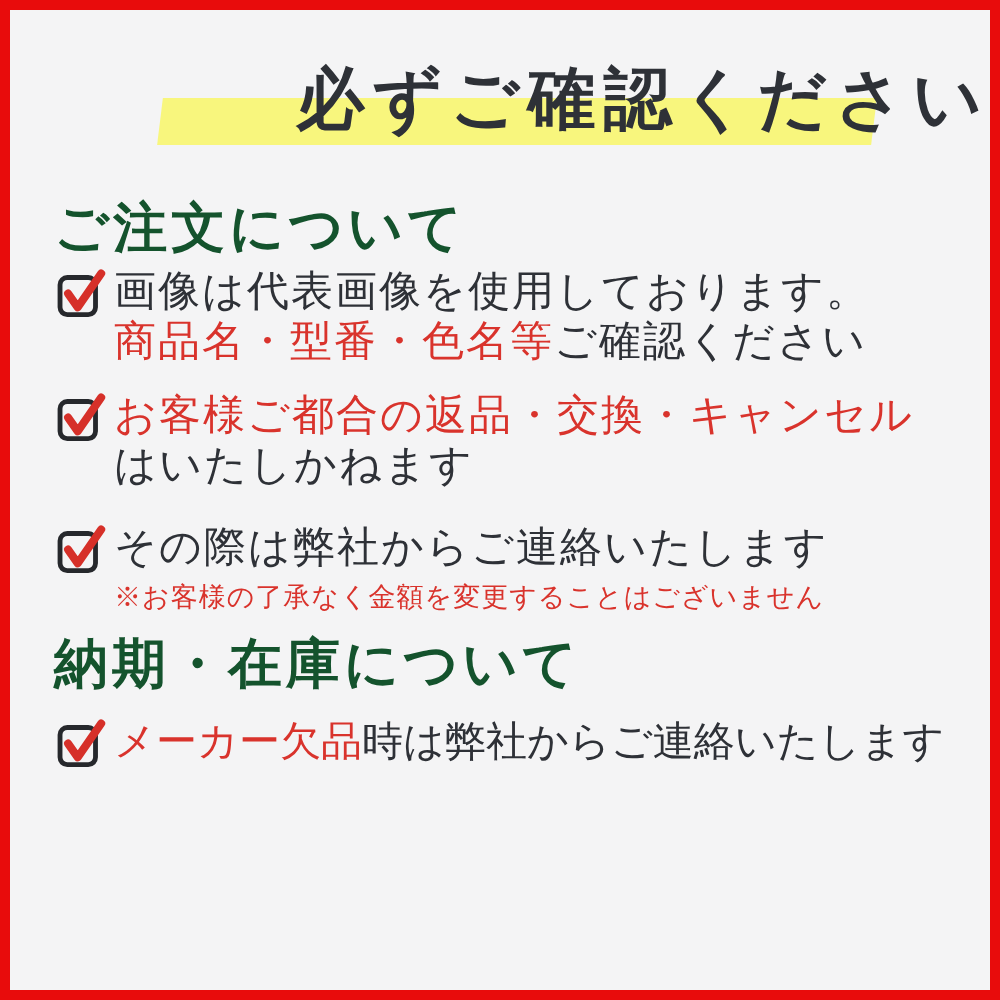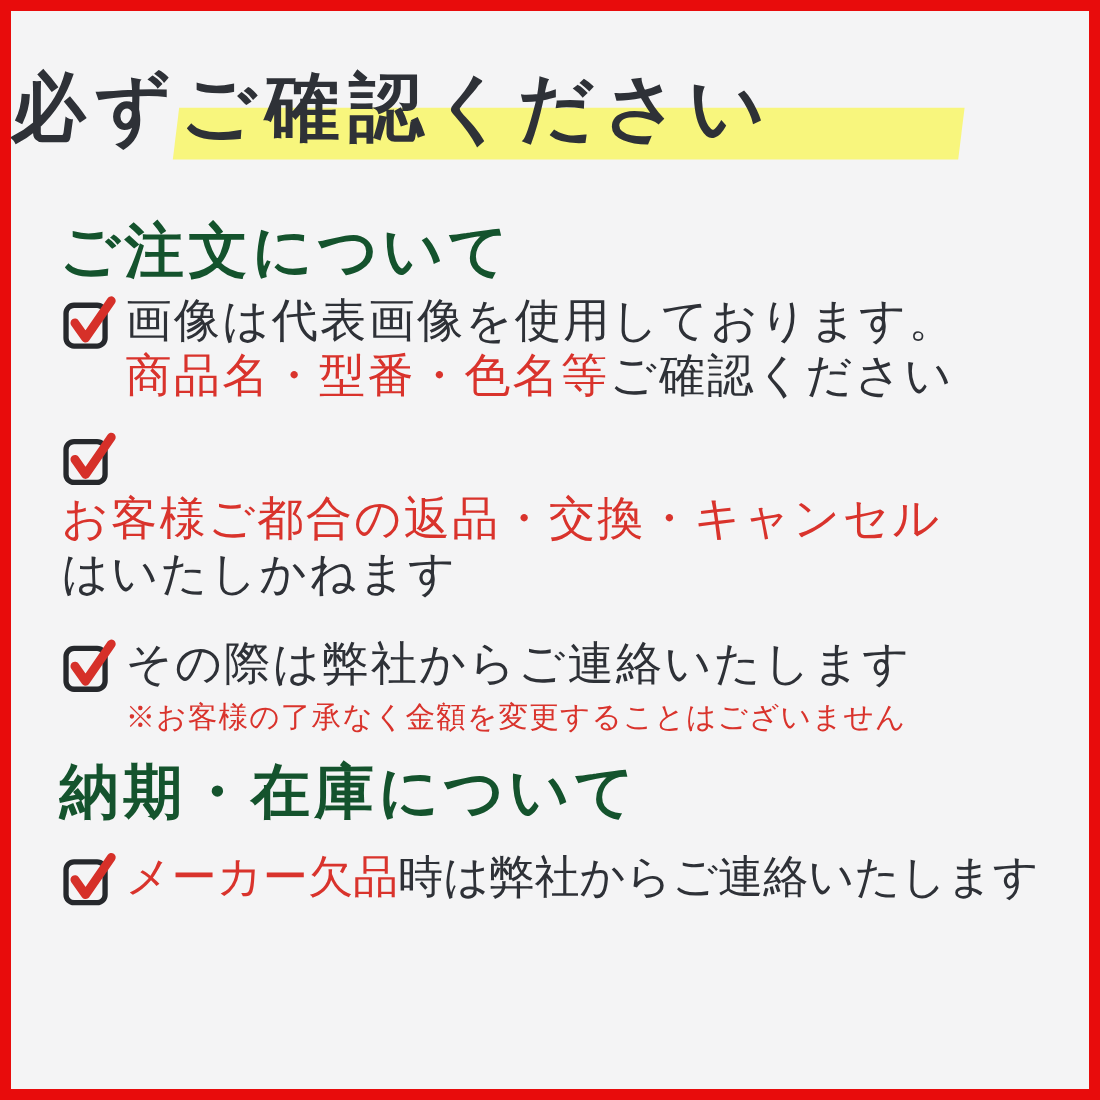--- a/index.html
+++ b/index.html
@@ -22,21 +22,21 @@
     border:10px solid var(--border-red);
     background:var(--background);
     overflow:hidden;
     color:var(--text-black);
   }
   
   .title-row{
     position:relative;
     margin-top:36px;
     height:104px;
-    text-align:left;
+    text-align:right;
     font-size:68px;
     font-weight:bold;
     letter-spacing:8px;
     line-height:104px;
     white-space:nowrap;
   }
   .band{
     position:absolute;
     left:150px;
     top:52px;
@@ -56,21 +56,21 @@
     color:#14532d;
     white-space:nowrap;
   }
   .heading.delivery{margin-top:18px;}
   
   .item{
     display:flex;
     align-items:flex-start;
     margin:8px 0 0 46px;
   }
-  .item.i2{margin-top:24px;flex-direction:column;}
+  .item.i2{margin-top:24px;}
   .item.i3{margin-top:32px;}
   .item.i4{margin-top:30px;}
   .item.i5{margin-top:22px;}
   .checkbox{
     width:50px;height:60px;
     flex:none;
     margin-right:8px;
     margin-top:-4px;
     overflow:visible;
   }

